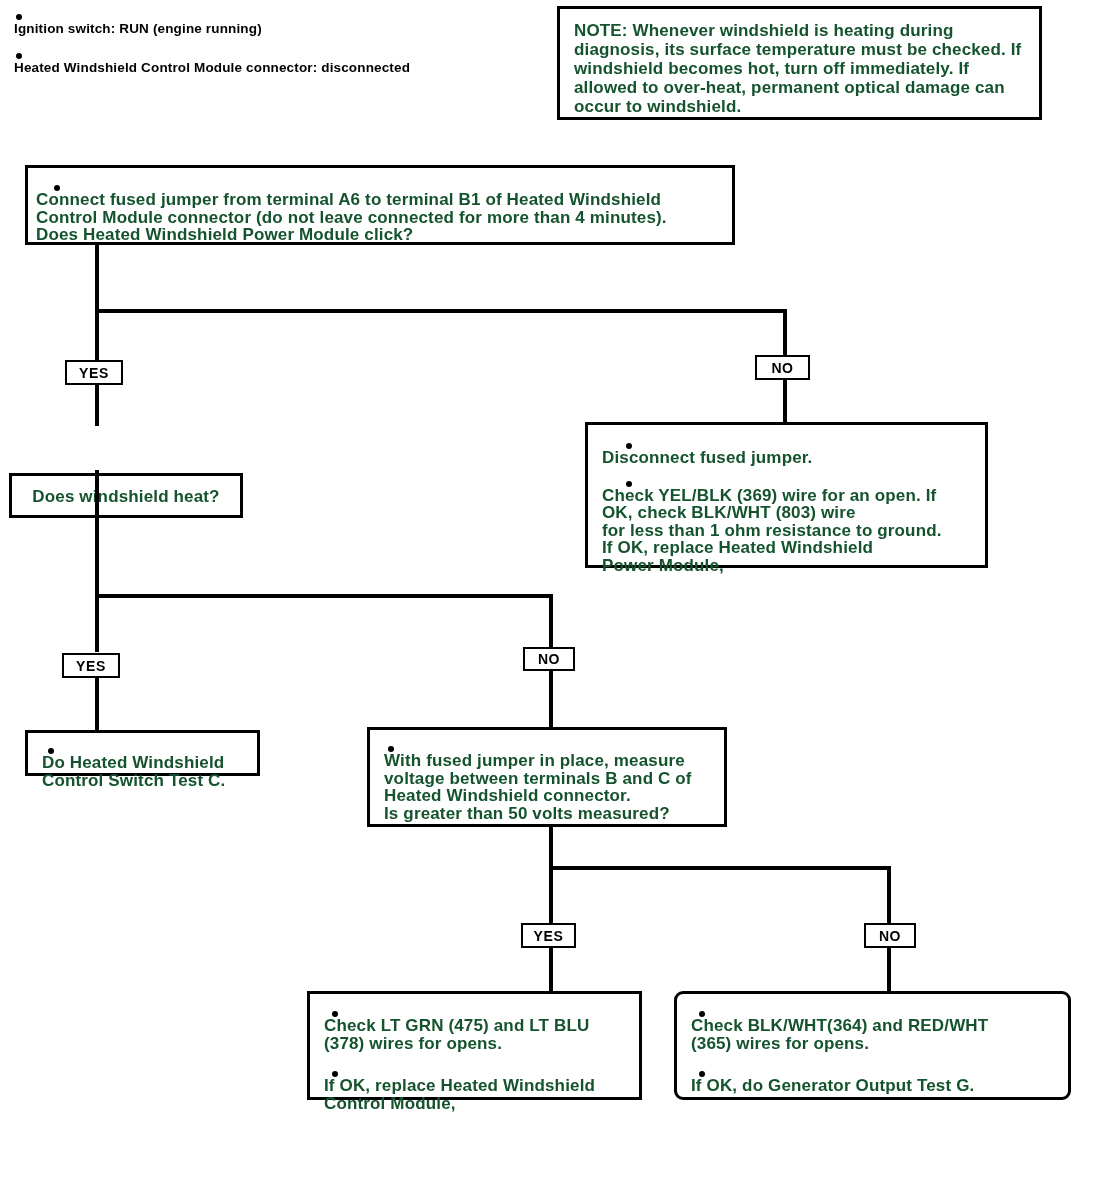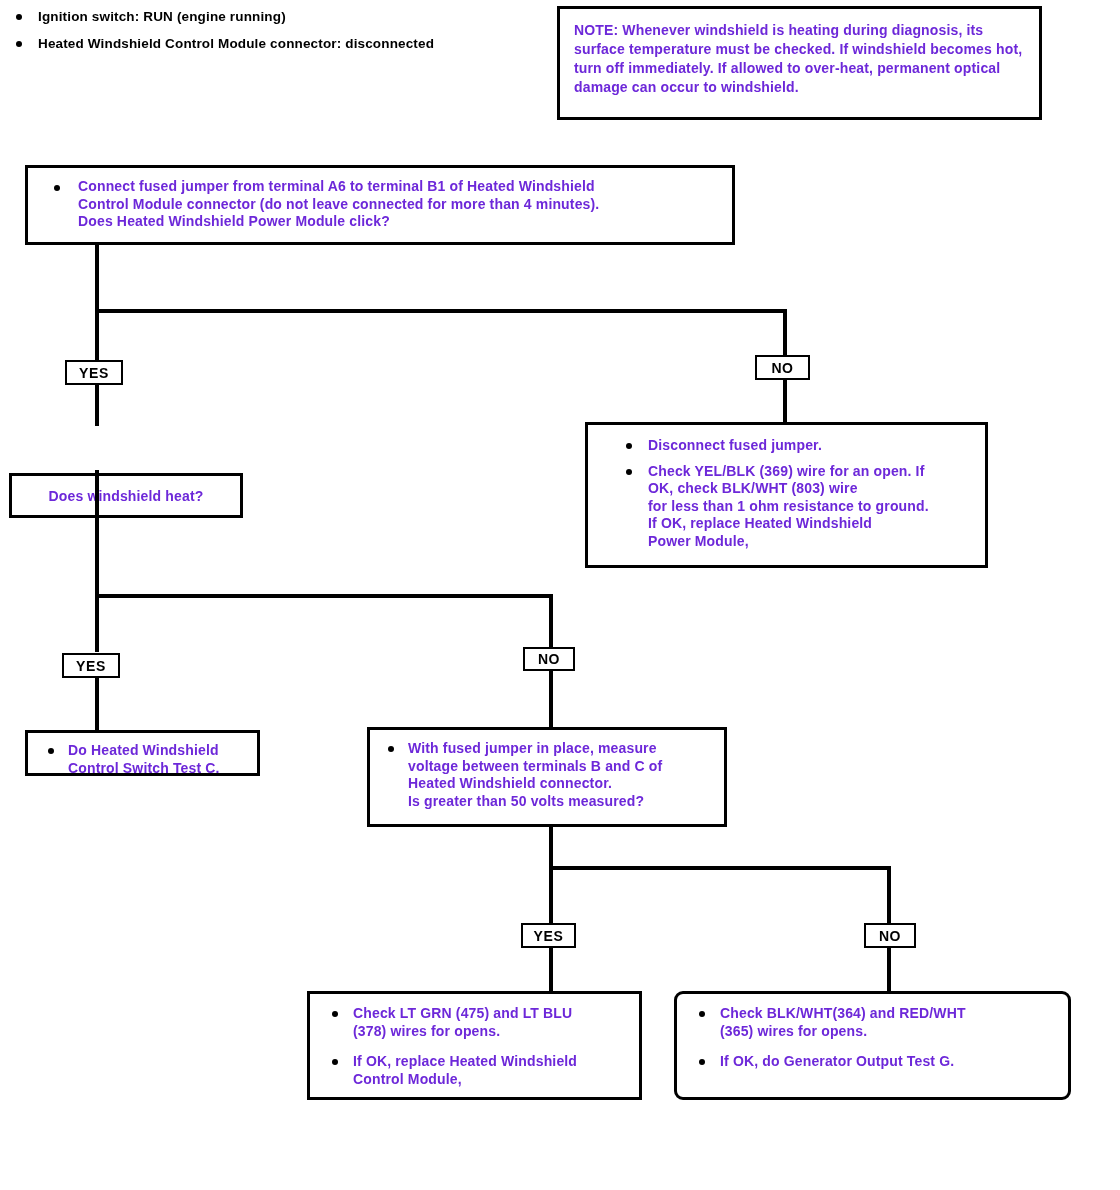--- a/index.html
+++ b/index.html
@@ -47,23 +47,23 @@
   }
   .hline {
     position: absolute;
     background: #000000;
     height: 4px;
     z-index: 1;
   }
 
   
   .txt {
-    font-size: 14px;
+    font-size: 17px;
     font-weight: bold;
-    color: #6d28d9;
+    color: #14532d;
     line-height: 17.5px;
     letter-spacing: 0.15px;
     white-space: pre-line;
   }
   .plain-line {
     font-size: 13.5px;
     font-weight: bold;
     color: #000000;
     line-height: 18px;
     letter-spacing: 0.15px;
@@ -71,20 +71,21 @@
   }
 
   
   .bullets {
     position: absolute;
     left: 0; top: 0; right: 0;
   }
   .bullet-row {
     display: flex;
     align-items: flex-start;
+    flex-direction: column;
   }
   .bullet-dot {
     flex: 0 0 auto;
     width: 6px;
     height: 6px;
     background: #000000;
     border-radius: 50%;
     margin-top: 6px;
     margin-right: 13px;
   }

